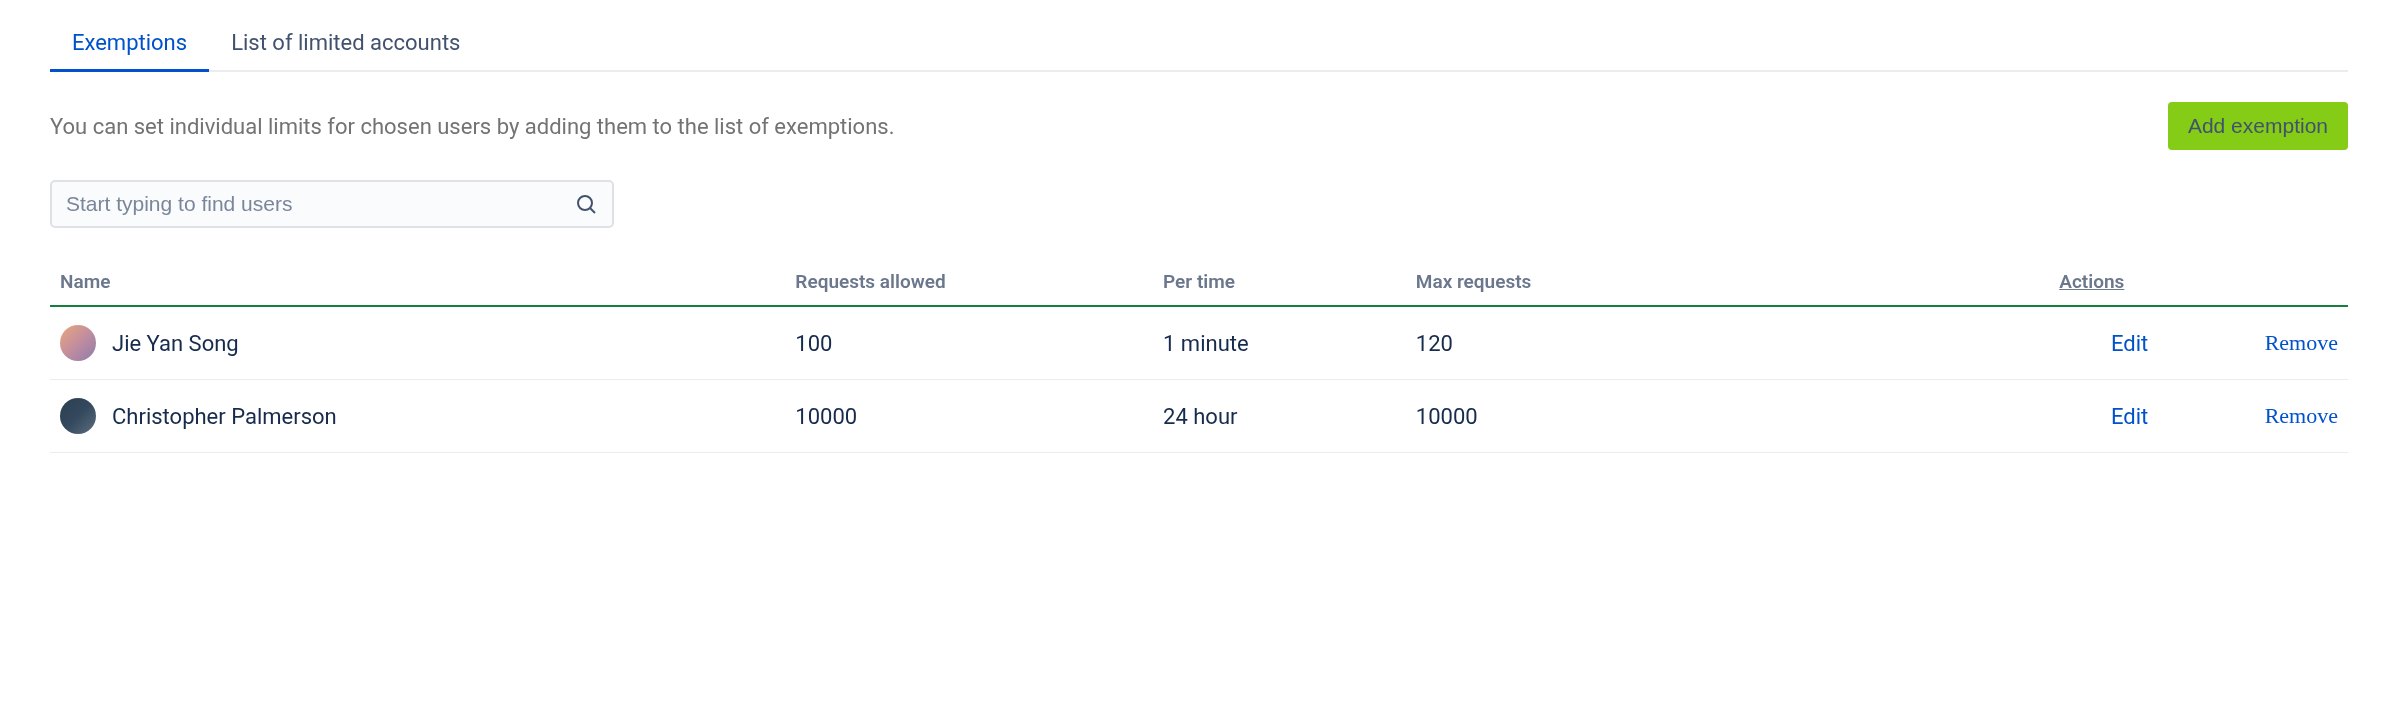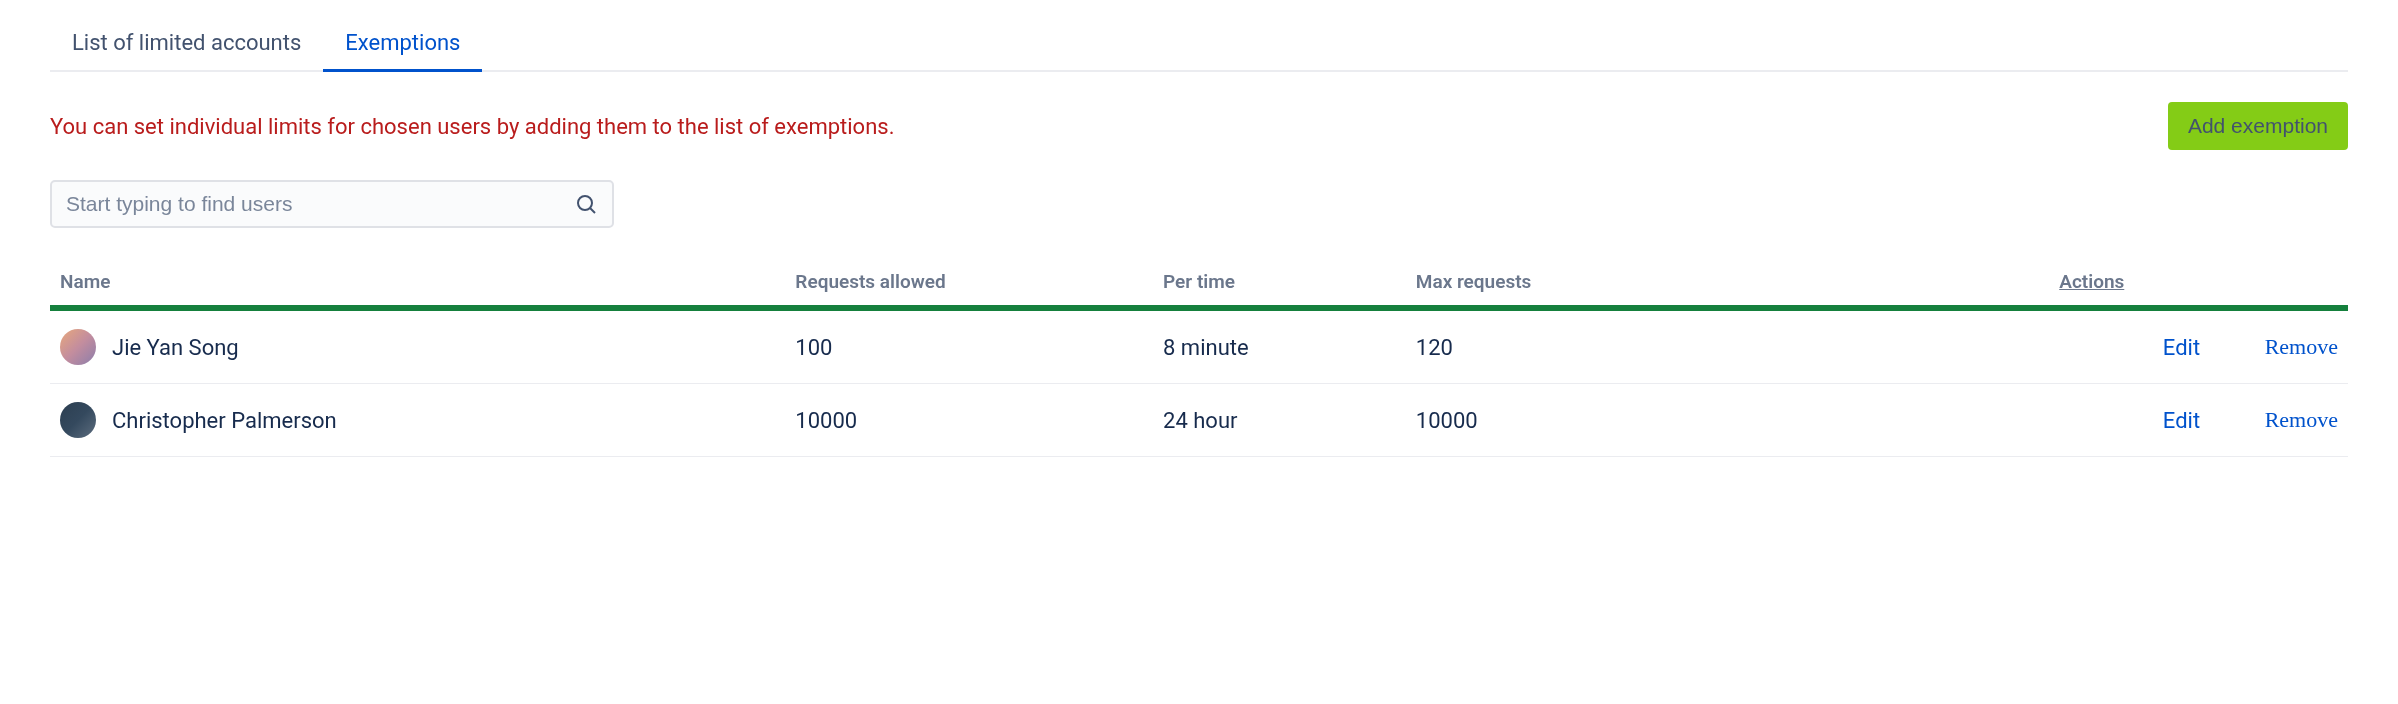--- a/index.html
+++ b/index.html
@@ -32,21 +32,21 @@
       font-weight: 400;
     }
     .header-row {
       display: flex;
       justify-content: space-between;
       align-items: center;
       margin-bottom: 30px;
     }
     .description {
       font-size: 22px;
-      color: #b91c1c;
+      color: #737373;
     }
     .add-btn {
       background: #84cc16;
       border: none;
       border-radius: 4px;
       padding: 12px 20px;
       font-size: 21px;
       color: #42526E;
       cursor: pointer;
       font-weight: 500;
@@ -80,21 +80,21 @@
     table {
       width: 100%;
       border-collapse: collapse;
     }
     thead th {
       text-align: left;
       font-size: 19px;
       font-weight: 600;
       color: #6B778C;
       padding: 12px 10px;
-      border-bottom: 6px solid #15803d;
+      border-bottom: 2px solid #15803d;
     }
     tbody tr {
       border-bottom: 1px solid #EBECF0;
     }
     tbody td {
       padding: 18px 10px;
       font-size: 22px;
       color: #172B4D;
       vertical-align: middle;
     }
@@ -108,42 +108,42 @@
       height: 36px;
       border-radius: 50%;
       display: inline-block;
     }
     .action-link {
       color: #0052CC;
       cursor: pointer;
       font-size: 22px;
     }
     .actions-cell {
-      text-align: right;
+      text-align: center;
       margin-top: 9px;
     }
     .remove-cell {
       text-align: right;
       font-family: Liberation Serif, serif;
     }
     .col-name { width: 32%; }
     .col-req { width: 16%; }
     .col-per { width: 11%; }
     .col-max { width: 28%; }
     .col-act { width: 7%; text-decoration: underline; }
     .col-rem { width: 6%; }
   </style>
 </head>
 <body>
 
 
 
 <div class="tabs">
+  <div class="tab active">Exemptions</div>
   <div class="tab">List of limited accounts</div>
-  <div class="tab active">Exemptions</div>
 </div>
 
 <div class="header-row">
   <div class="description">You can set individual limits for chosen users by adding them to the list of exemptions.</div>
   <button class="add-btn">Add exemption</button>
 </div>
 
 <div class="search-wrap">
   <input class="search-input" type="text" placeholder="Start typing to find users" style="">
   <svg class="search-icon" viewBox="0 0 24 24" fill="none" stroke="currentColor" stroke-width="2">
@@ -165,21 +165,21 @@
   </thead>
   <tbody id="tbody">
       <tr>
         <td>
     <div class="user-cell">
       <span class="avatar" style="background:linear-gradient(135deg,#e8a87c 0%,#c38d9e 50%,#8b7dab 100%)"></span>
       <span>Jie Yan Song</span>
     </div>
         </td>
         <td>100</td>
-        <td>8 minute</td>
+        <td>1 minute</td>
         <td>120</td>
         <td class="actions-cell"><span class="action-link">Edit</span></td>
         <td class="remove-cell"><span class="action-link">Remove</span></td>
       </tr>
       <tr>
         <td>
     <div class="user-cell">
       <span class="avatar" style="background:linear-gradient(135deg,#2c3e50 0%,#34495e 50%,#5d6d7e 100%)"></span>
       <span>Christopher Palmerson</span>
     </div>

